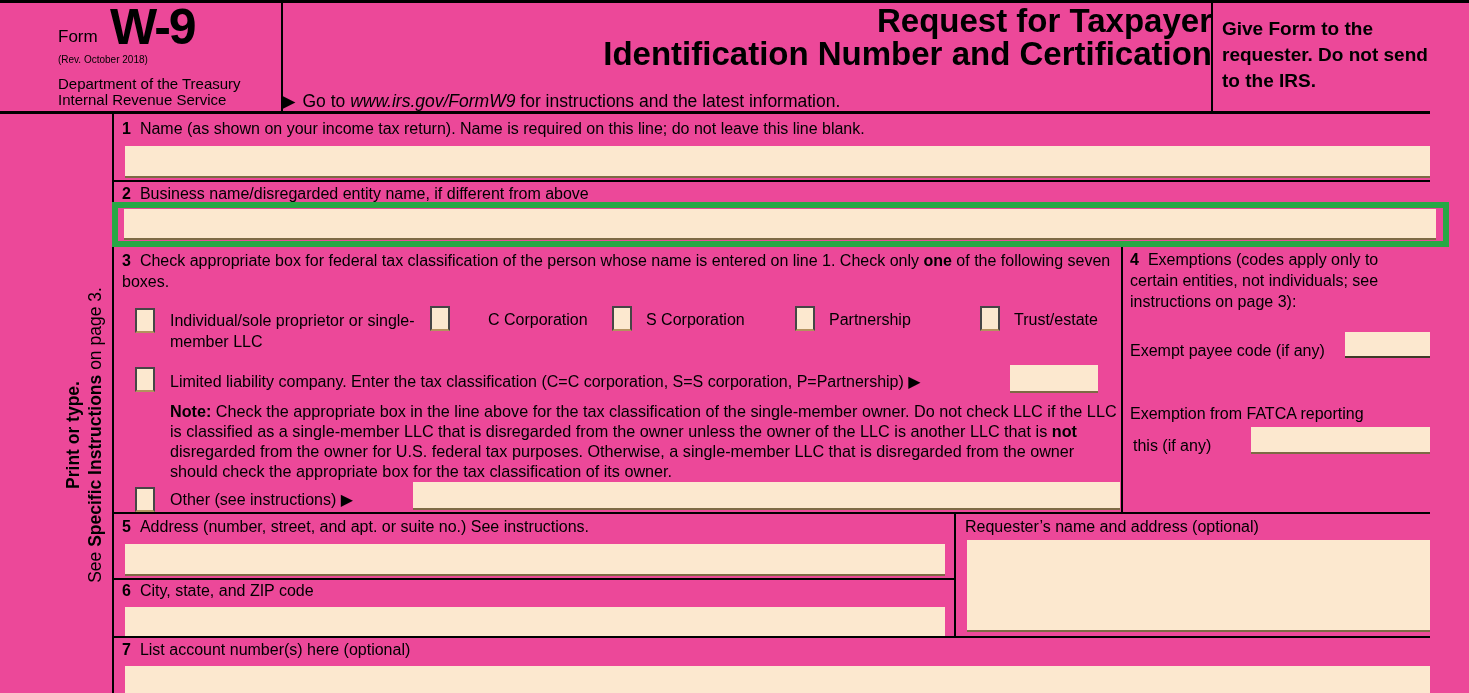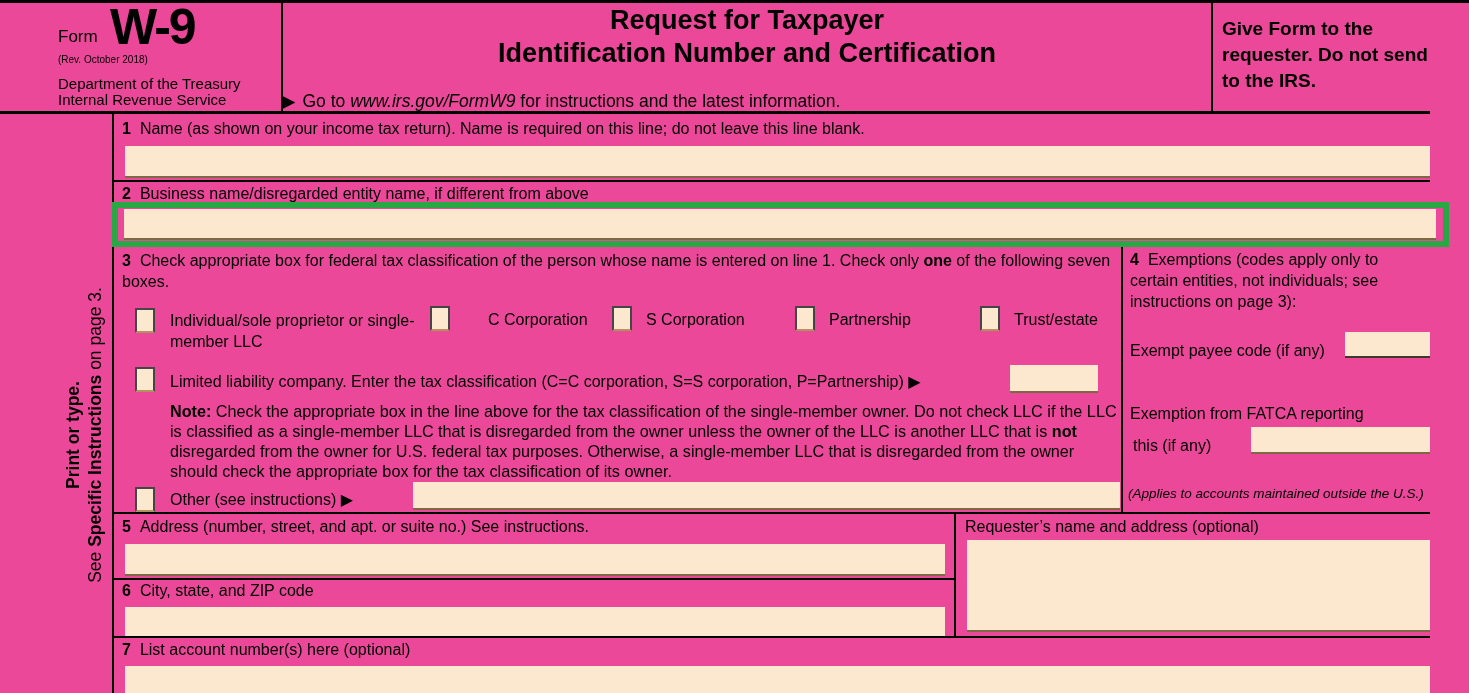--- a/index.html
+++ b/index.html
@@ -25,21 +25,21 @@
     border-bottom:2px solid var(--field-underline);
     font:16px "Liberation Sans","DejaVu Sans",sans-serif;padding:0 6px;outline:none;
   }
   .field.nounder{border-bottom:0;}
   .cb{
     position:absolute;width:20px;height:25px;background:var(--field-fill);
     border:2px solid #464646;border-bottom:2px solid #b3925e;cursor:pointer;display:inline-block;
   }
   
   .form-number{font-size:50px;font-weight:bold;letter-spacing:-2px;line-height:50px;}
-  .title{font-size:27px;font-weight:bold;line-height:33px;text-align:center;}
+  .title{font-size:33px;font-weight:bold;line-height:33px;text-align:right;}
   .goto{font-size:17.5px;font-weight:normal;text-align:left;}
   .give{font-size:19px;font-weight:bold;line-height:26px;}
   
   .side-rot{
     position:absolute;left:-135px;top:412px;width:440px;height:46px;
     transform:rotate(-90deg);text-align:center;font-size:17.5px;line-height:22px;white-space:nowrap;
   }
   .green-box{
     position:absolute;left:112px;top:202px;width:1337px;height:45px;
     border:6px solid var(--highlight-green);background:transparent;pointer-events:none;
@@ -129,21 +129,20 @@
   <input class="field" style="left: 413px; top: 482px; width: 707px; height: 28px;" value="">
 
   <div class="abs lbl wrap" style="left:1130px;top:249px;width:292px;line-height:21px;">
     <span class="num">4</span><span>Exemptions (codes apply only to certain entities, not individuals; see instructions on page 3):</span>
   </div>
   <div class="abs lbl" style="left:1130px;top:341px;">Exempt payee code (if any)</div>
   <input class="field" style="left: 1345px; top: 332px; width: 85px; height: 26px; border-bottom-color: rgb(63, 56, 39);" value="">
   <div class="abs lbl" style="left:1130px;top:404px;">Exemption from FATCA reporting</div>
   <div class="abs lbl" style="left:1133px;top:436px;">this (if any)</div>
   <input class="field" style="left: 1251px; top: 427px; width: 179px; height: 27px;" value="">
-  <div class="abs small-it" style="left:1128px;top:486px;">(Applies to accounts maintained outside the U.S.)</div>
 
   <div class="abs lbl" style="left:122px;top:517px;">
     <span class="num">5</span><span>Address (number, street, and apt. or suite no.) See instructions.</span>
   </div>
   <input class="field" style="left: 125px; top: 544px; width: 820px; height: 32px;" value="">
 
   <div class="abs lbl" style="left:965px;top:517px;text-align:center;">Requester’s name and address (optional)</div>
   <textarea class="field" style="left: 967px; top: 540px; width: 463px; height: 92px; resize: none;" value=""></textarea>
 
   <div class="abs lbl" style="left:122px;top:581px;">

